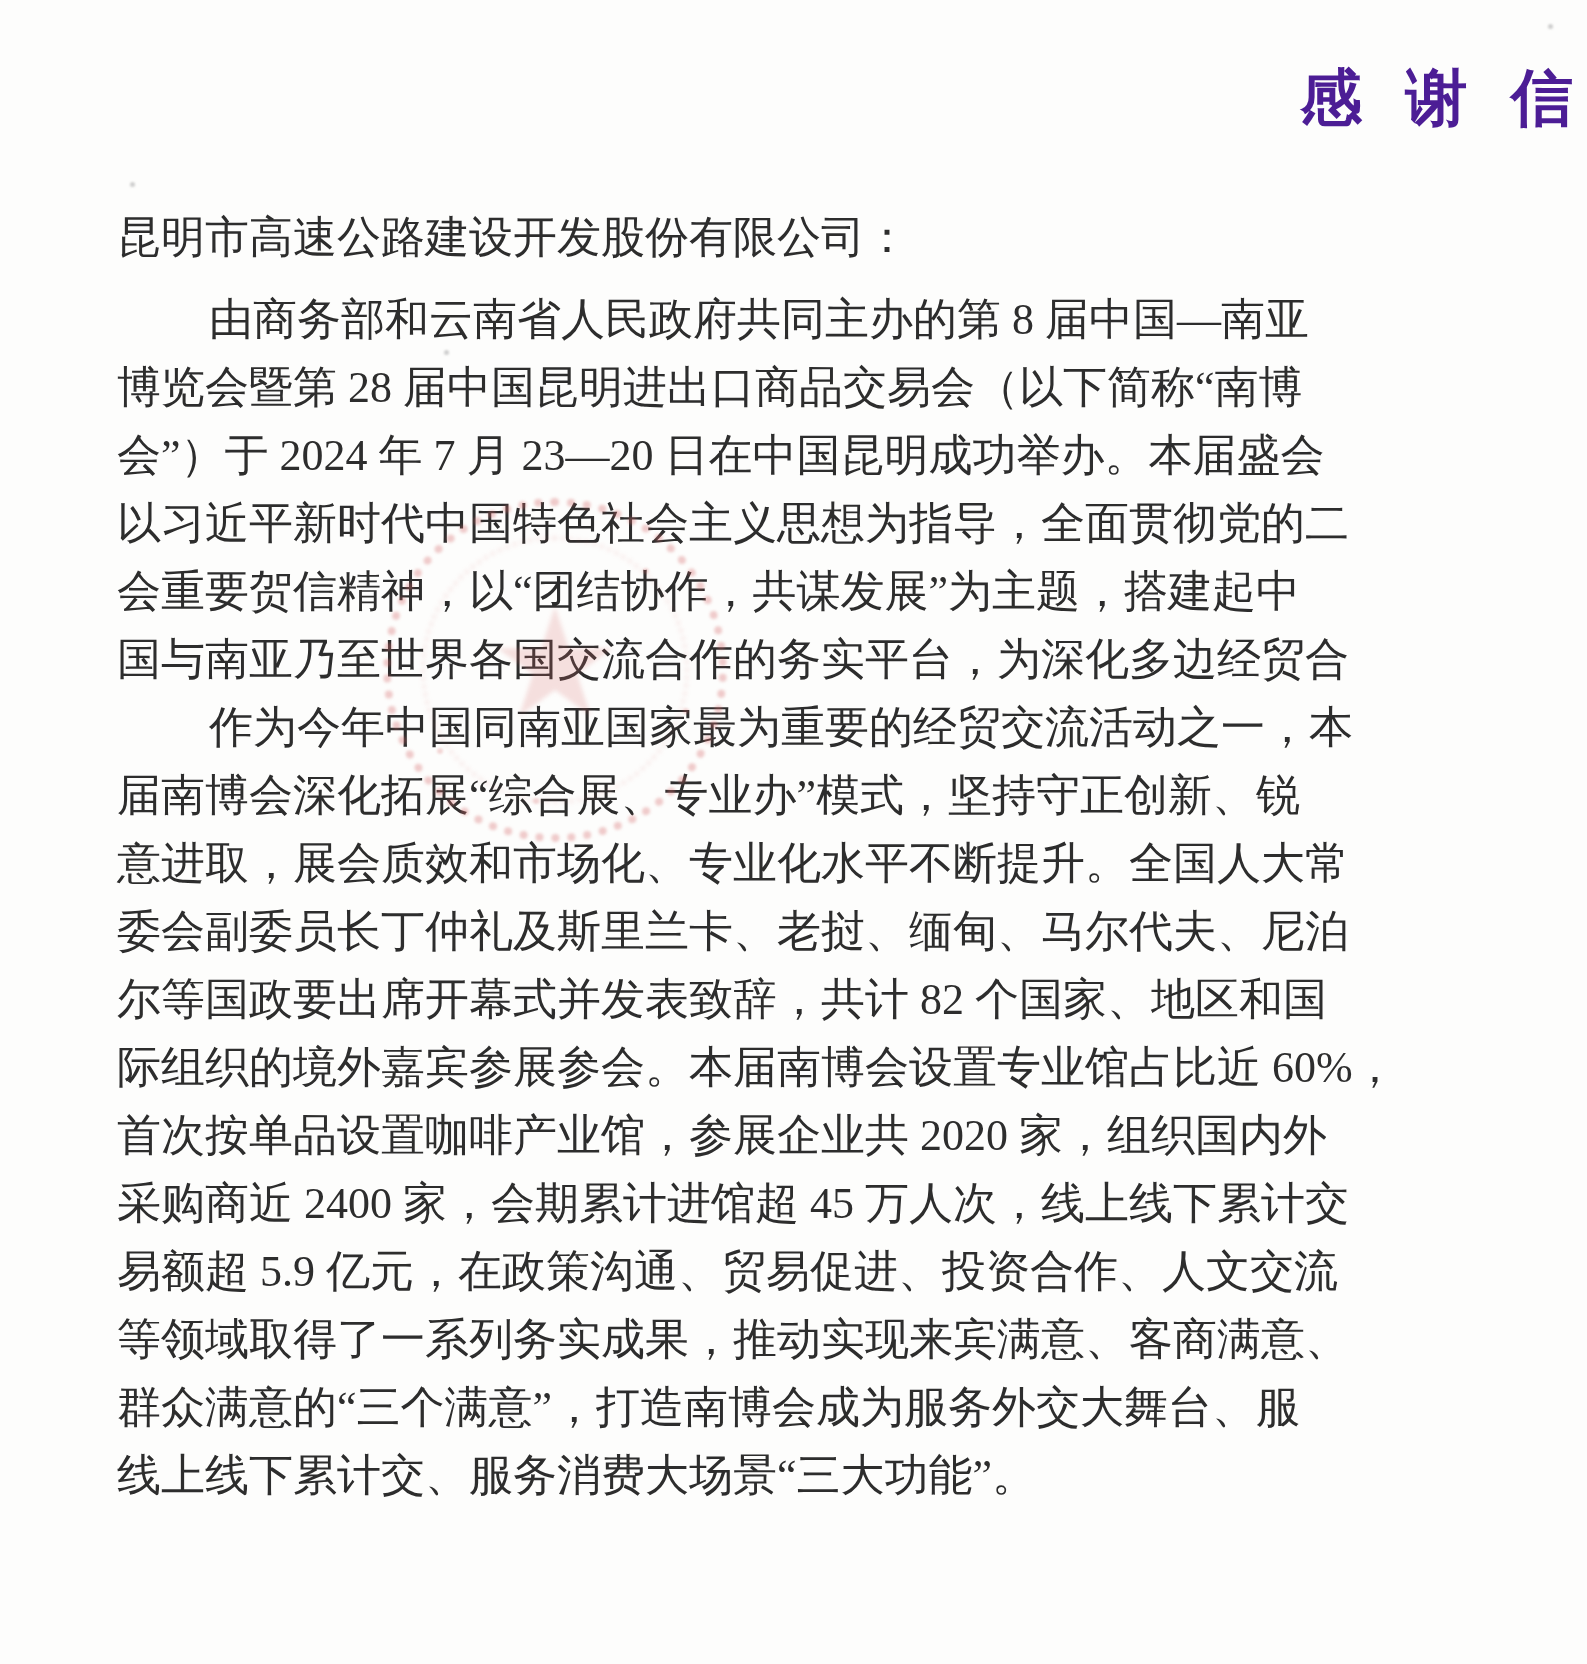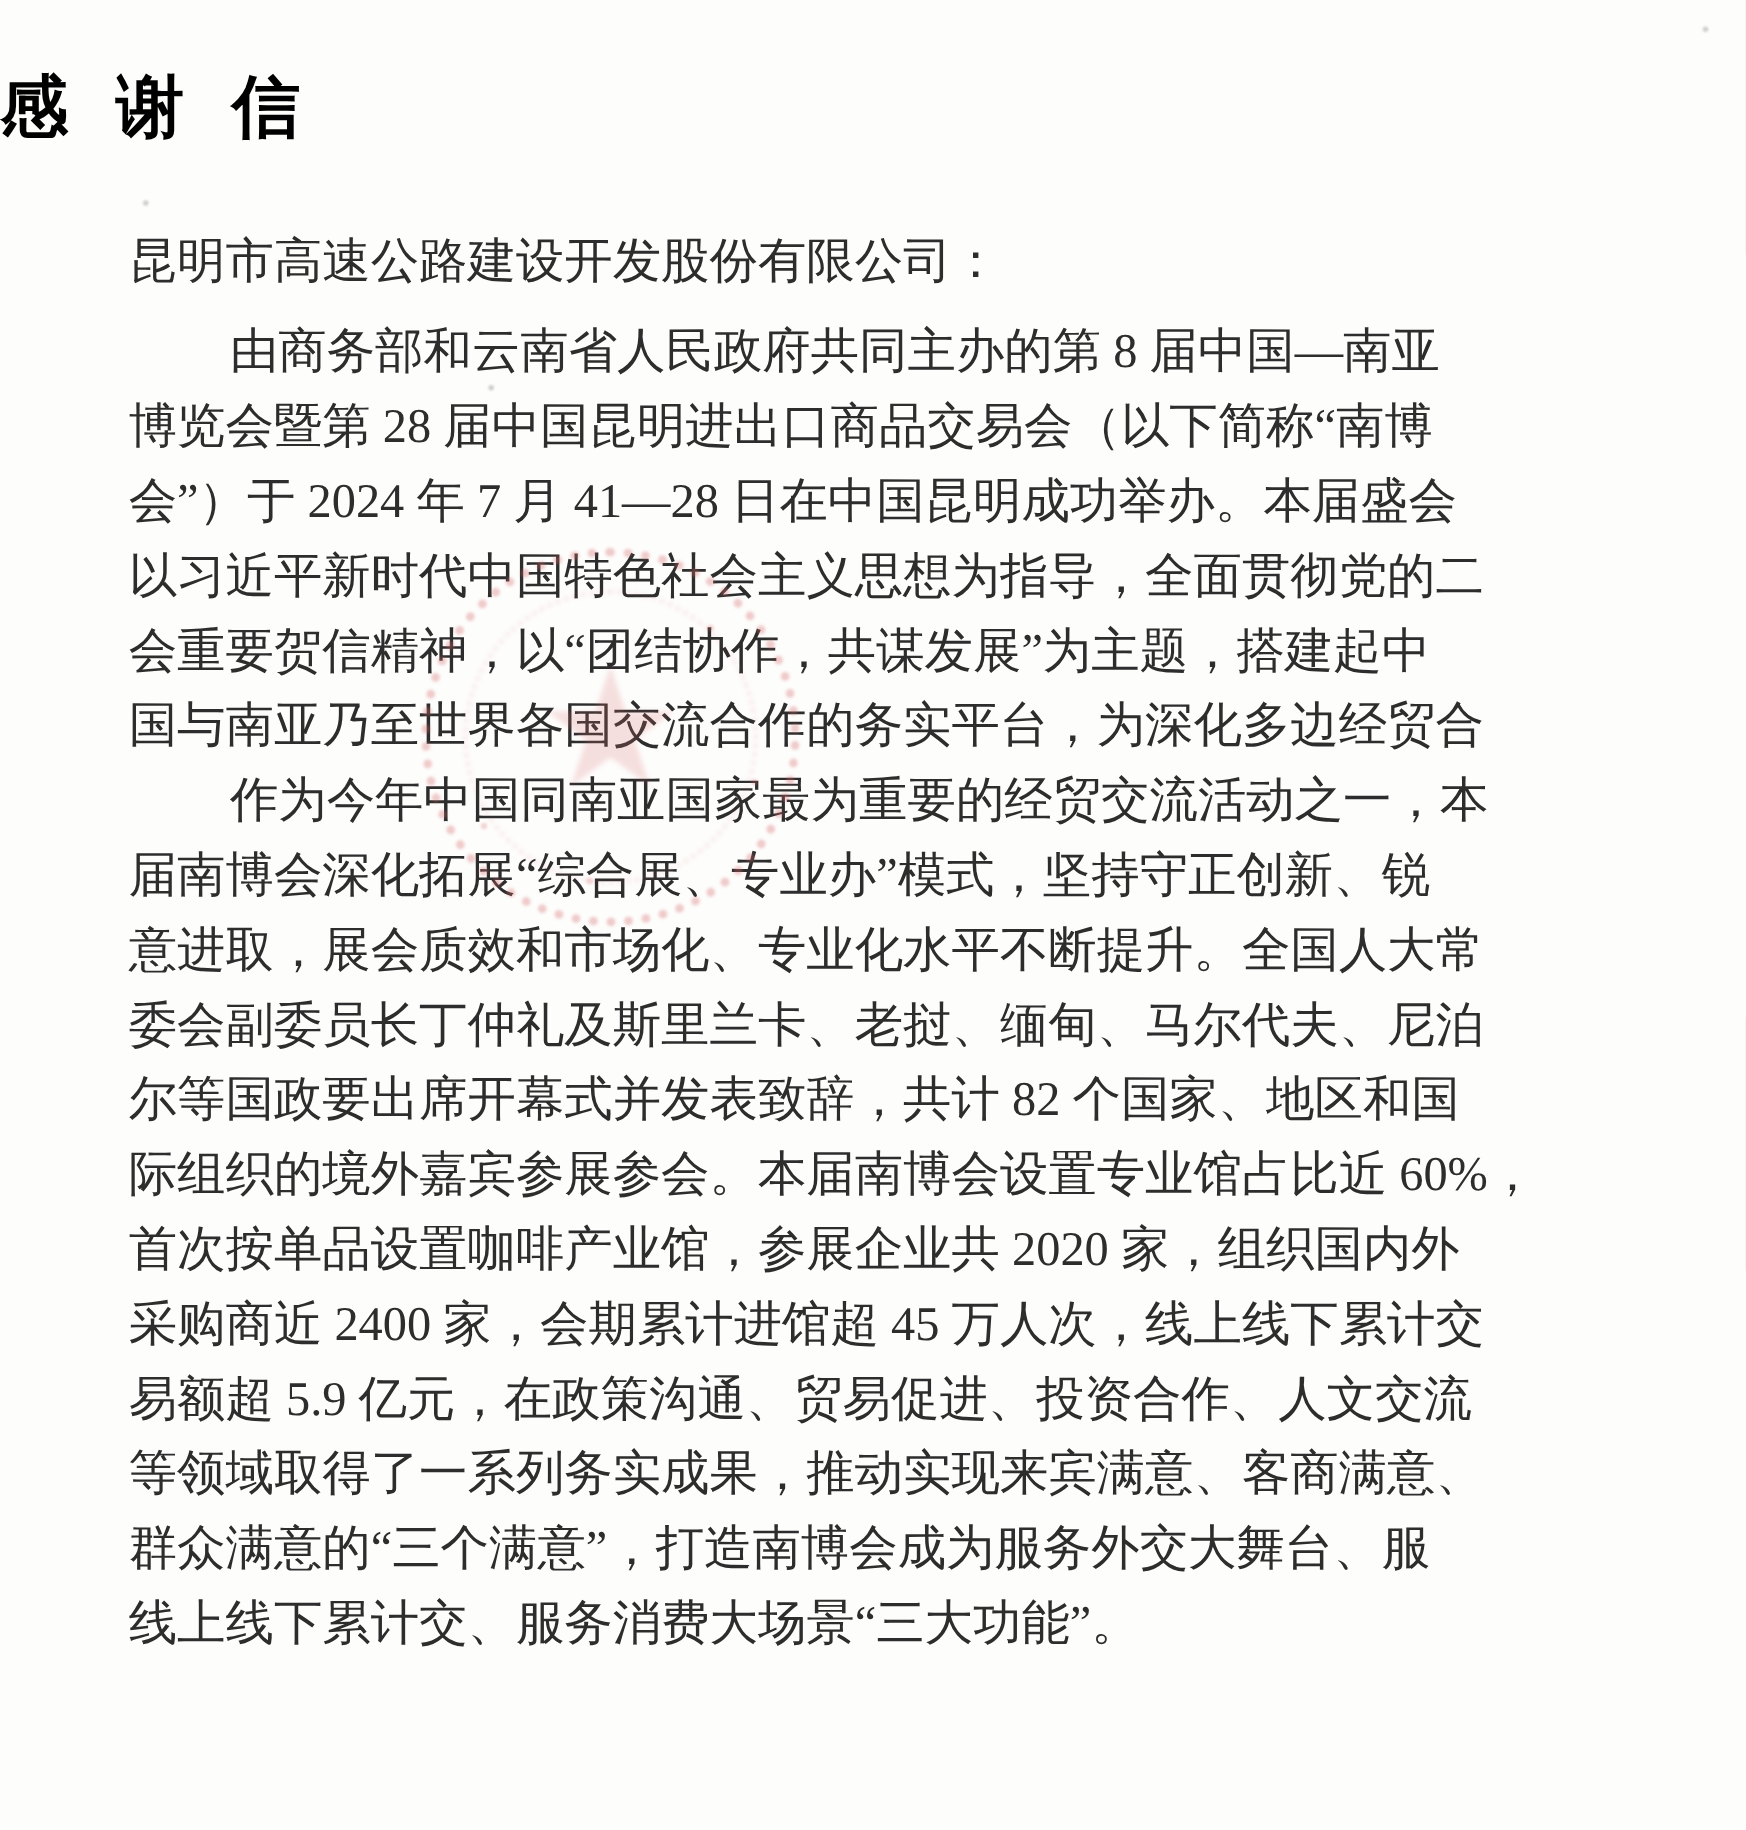--- a/index.html
+++ b/index.html
@@ -13,24 +13,24 @@
     height: 1664px;
     background: #fdfdfc;
     overflow: hidden;
     font-family: "Liberation Serif", "DejaVu Serif", serif;
     color: #2d2d2d;
   }
   .title {
     margin-top: 58px;
     height: 80px;
     line-height: 80px;
-    text-align: left;
+    text-align: right;
     font-size: 62px;
     font-weight: 700;
-    color: #000000;
+    color: #4c1d95;
     letter-spacing: 14px;
   }
   .content {
     padding-left: 117px;
     padding-right: 235px;
   }
   .salutation {
     margin-top: 66px;
     height: 68px;
     line-height: 68px;
@@ -121,21 +121,21 @@
 
   <div class="title">感 谢 信</div>
 
   <div class="content">
     <div class="salutation">昆明市高速公路建设开发股份有限公司：</div>
 
     <div class="body-text">
 
       <div class="line indent">由商务部和云南省人民政府共同主办的第 8 届中国—南亚</div>
       <div class="line">博览会暨第 28 届中国昆明进出口商品交易会（以下简称“南博</div>
-      <div class="line">会”）于 2024 年 7 月 41—28 日在中国昆明成功举办。本届盛会</div>
+      <div class="line">会”）于 2024 年 7 月 23—20 日在中国昆明成功举办。本届盛会</div>
       <div class="line">以习近平新时代中国特色社会主义思想为指导，全面贯彻党的二</div>
       <div class="line">会重要贺信精神，以“团结协作，共谋发展”为主题，搭建起中</div>
       <div class="line">国与南亚乃至世界各国交流合作的务实平台，为深化多边经贸合</div>
 
       <div class="line indent">作为今年中国同南亚国家最为重要的经贸交流活动之一，本</div>
       <div class="line">届南博会深化拓展“综合展、专业办”模式，坚持守正创新、锐</div>
       <div class="line">意进取，展会质效和市场化、专业化水平不断提升。全国人大常</div>
       <div class="line">委会副委员长丁仲礼及斯里兰卡、老挝、缅甸、马尔代夫、尼泊</div>
       <div class="line">尔等国政要出席开幕式并发表致辞，共计 82 个国家、地区和国</div>
       <div class="line">际组织的境外嘉宾参展参会。本届南博会设置专业馆占比近 60%，</div>

